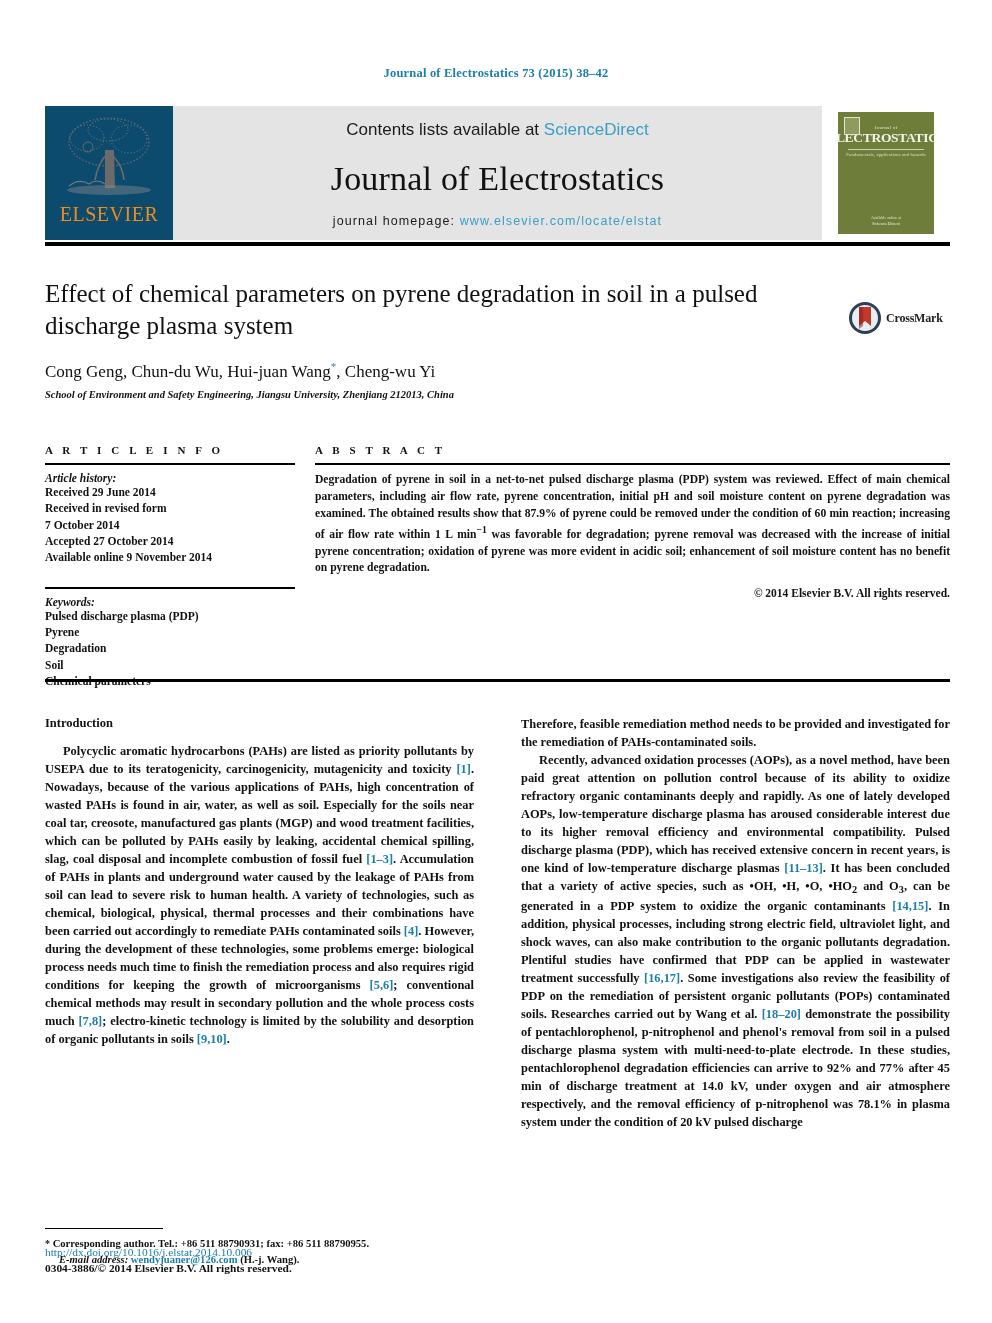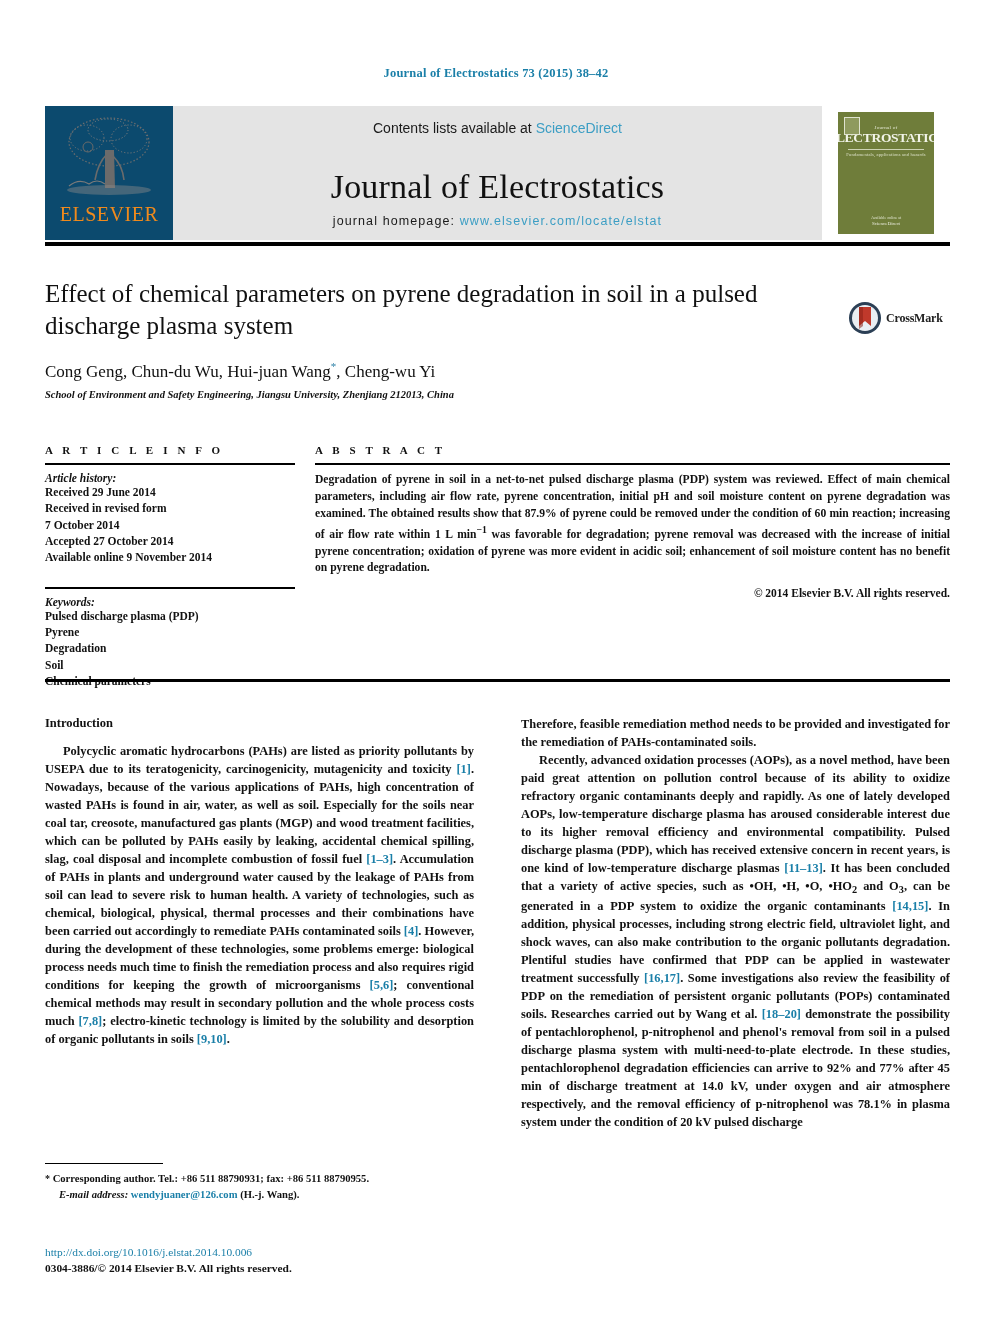--- a/index.html
+++ b/index.html
@@ -87,23 +87,23 @@
     display: flex;
     flex-direction: column;
     align-items: center;
     justify-content: flex-start;
     padding-top: 14px;
     box-sizing: border-box;
     position: relative;
   }
   .contents-line {
     font-family: "Liberation Sans", sans-serif;
-    font-size: 14px;
+    font-size: 17px;
     color: #1a1a1a;
-    margin-bottom: 16px;
+    margin-bottom: 4px;
   }
   .contents-line .sd {
     color: #3c9ec4;
   }
   .journal-name {
     font-family: "Liberation Serif", serif;
     font-size: 34px;
     color: #111111;
     margin-top: 16px;
     margin-bottom: 0;
@@ -372,21 +372,21 @@
   .bpara.noindent {
     text-indent: 0;
   }
   .ref {
     color: #1a7fa8;
   }
 
   
   .footnote {
     position: absolute;
-    top: 1163px;
+    top: 1228px;
     left: 45px;
     width: 429px;
   }
   .footnote-rule {
     width: 118px;
     height: 1px;
     background: #000;
     margin-bottom: 7px;
   }
   .footnote-line {

